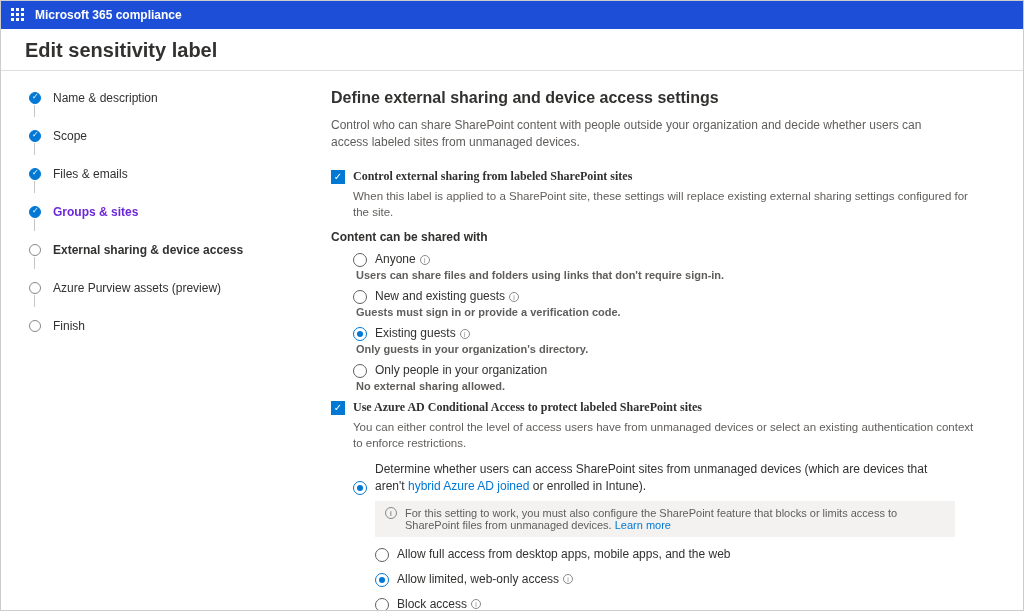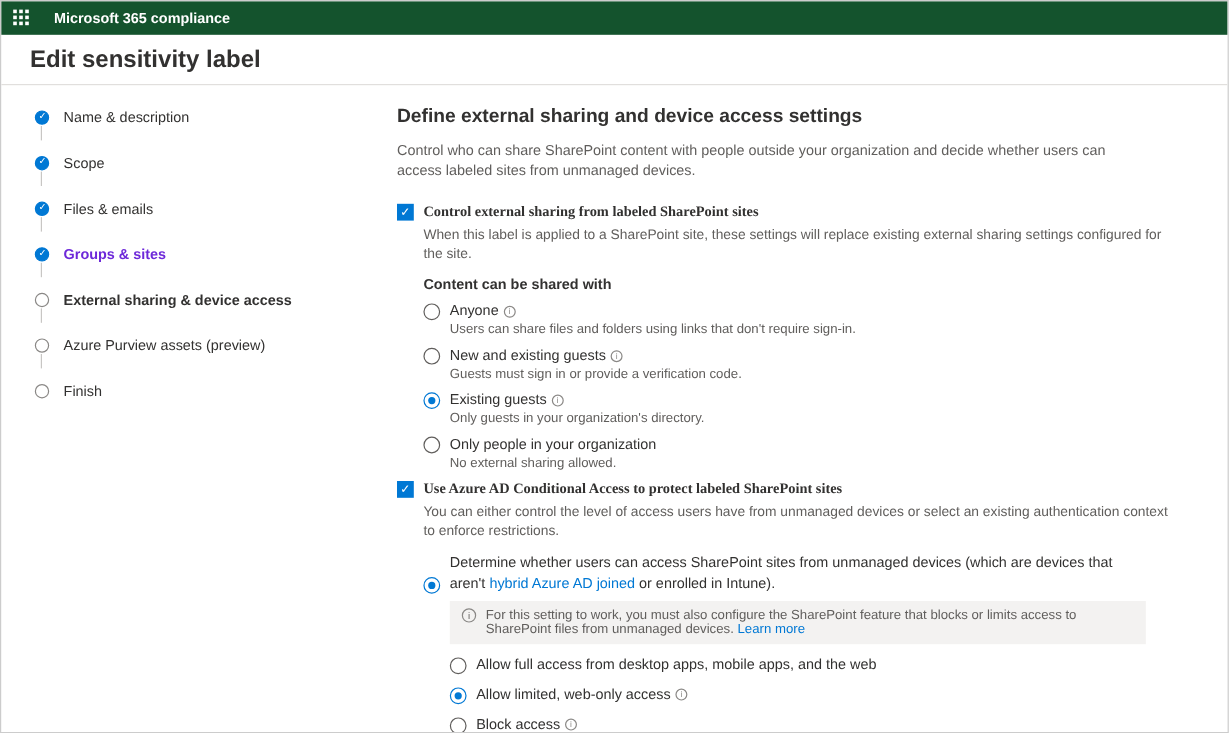--- a/index.html
+++ b/index.html
@@ -1,17 +1,17 @@
 <!DOCTYPE html>
 <html><head>
 <meta charset="utf-8">
 <style>
 * { box-sizing: border-box; margin: 0; padding: 0; }
 body { font-family: "Segoe UI", Tahoma, sans-serif; font-size: 12px; color: #323130; background: #fff; width: 1024px; height: 611px; overflow: hidden; border: 1px solid #ccc; }
-.topbar { background: #14532d; color: #fff; height: 28px; display: flex; align-items: center; padding: 0 10px; font-size: 12px; font-weight: 600; gap: 10px; }
+.topbar { background: #1d4ed8; color: #fff; height: 28px; display: flex; align-items: center; padding: 0 10px; font-size: 12px; font-weight: 600; }
 .topbar .waffle { width: 14px; height: 14px; margin-right: 10px; display: grid; grid-template-columns: repeat(3,3px); grid-template-rows: repeat(3,3px); gap: 2px; }
 .topbar .waffle span { background: #fff; width: 3px; height: 3px; display:block; }
 .page-title { font-size: 20px; font-weight: 600; padding: 10px 24px 8px; }
 .hr { border-bottom: 1px solid #e1dfdd; margin: 0; }
 .main { display: flex; height: 540px; }
 .sidebar { width: 330px; padding: 20px 10px 0 28px; }
 .step { display: flex; align-items: flex-start; position: relative; }
 .step .line { position: absolute; left: 5px; top: 14px; bottom: -12px; width: 1px; background: #c8c6c4; }
 .step:last-child .line { display:none; }
 .step .circle { width: 12px; height: 12px; border-radius: 50%; border: 1px solid #8a8886; background: #fff; margin-right: 12px; flex-shrink:0; margin-top:1px; position: relative; z-index:1; }
@@ -24,27 +24,27 @@
 .step.sub { margin-left: 0; }
 .step.sub .label { font-weight:600; }
 .content { flex:1; padding: 18px 40px 0 0; overflow-y: auto; }
 .content h2 { font-size: 16px; font-weight: 600; margin-bottom: 10px; }
 .content .desc { color: #605e5c; font-size: 12px; margin-bottom: 18px; max-width: 620px; line-height: 1.4; }
 .cbox-row { display:flex; align-items:flex-start; margin-bottom:4px; }
 .cbox { width:14px; height:14px; background:#0078d4; color:#fff; display:flex; align-items:center; justify-content:center; margin-right:8px; flex-shrink:0; margin-top:1px; }
 .cbox::after { content:"✓"; font-size:10px; }
 .cbox-label { font-weight:600; font-size:12px;font-family:Liberation Serif, serif; }
 .subtext { color:#605e5c; font-size:11.5px; margin-left:22px; margin-bottom:10px; line-height:1.4; }
-.section-label { font-weight:600; font-size:12px; margin-left:22px; margin-bottom:8px; }
+.section-label { font-weight:600; font-size:12px; margin-bottom:8px; }
 .radio-row { display:flex; align-items:flex-start; margin-left:22px; margin-bottom:2px; }
 .radio { width:14px; height:14px; border:1px solid #605e5c; border-radius:50%; margin-right:8px; flex-shrink:0; margin-top:1px; position:relative; }
 .radio.selected { border-color:#0078d4; }
 .radio.selected::after { content:""; position:absolute; width:6px; height:6px; background:#0078d4; border-radius:50%; left:3px; top:3px; }
 .radio-label { font-size:12px; }
-.radio-sub { color:#605e5c; font-size:11px; margin-left:44px; margin-bottom:8px; }
+.radio-sub { color:#605e5c; font-size:11px; margin-left:25px; margin-bottom:8px;font-weight:bold; }
 .info-icon { display:inline-block; width:10px; height:10px; border:1px solid #8a8886; border-radius:50%; font-size:7px; text-align:center; line-height:9px; color:#8a8886; margin-left:4px; vertical-align:middle; }
 .info-icon::after { content:"i"; }
 .nested { margin-left:44px; }
 .link { color:#0078d4; cursor:pointer; }
 .infobox { background:#f3f2f1; padding:6px 10px; font-size:11px; color:#605e5c; display:flex; align-items:flex-start; margin:6px 0 10px; max-width:580px; }
 .infobox .ii { width:12px; height:12px; border:1px solid #8a8886; border-radius:50%; font-size:8px; text-align:center; line-height:11px; margin-right:8px; flex-shrink:0; }
 .infobox .ii::after { content:"i"; }
 </style>
 </head>
 <body>

